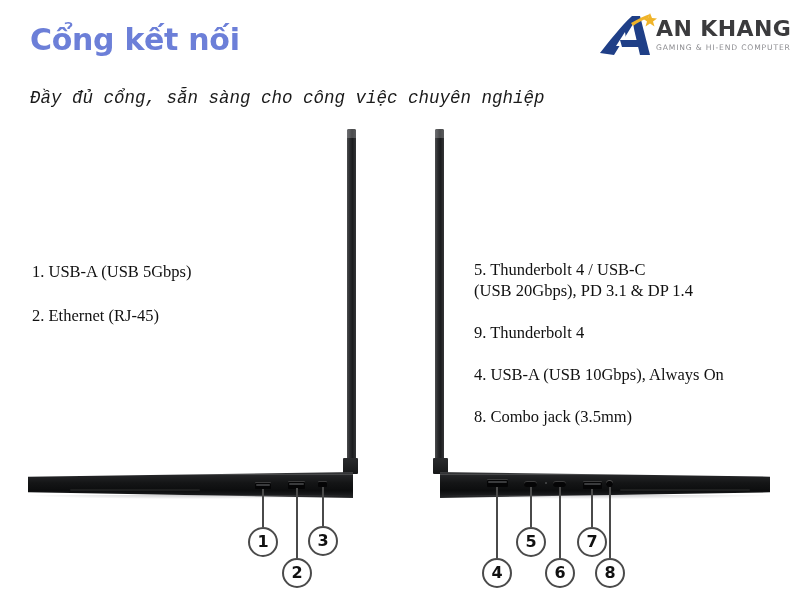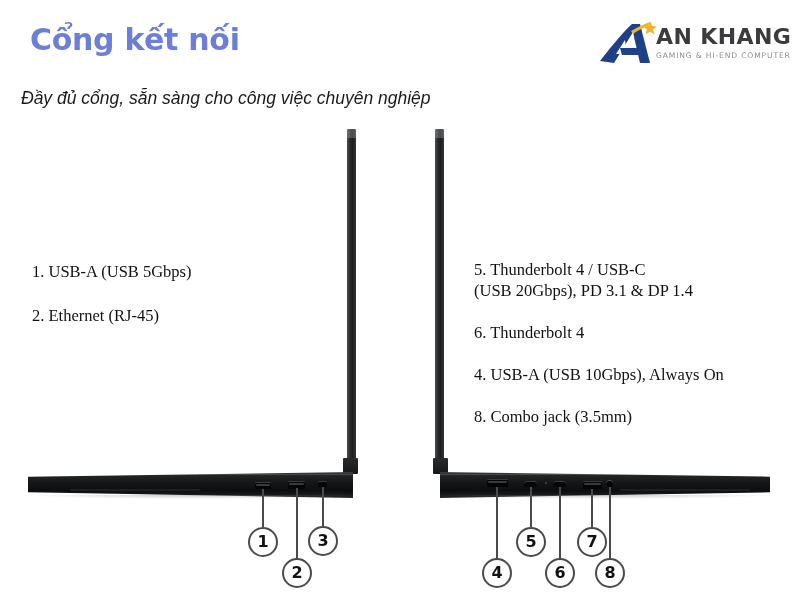--- a/index.html
+++ b/index.html
@@ -32,34 +32,34 @@
     top: 22px;
     font-family: "DejaVu Sans", "Liberation Sans", sans-serif;
     font-weight: bold;
     font-size: 30px;
     letter-spacing: -0.3px;
     color: #6c7fd8;
     white-space: nowrap;
   }
   .page-subtitle {
     position: absolute;
-    left: 21px;
+    left: 30px;
     top: 88px;
-    font-family: Liberation Sans, sans-serif;
+    font-family: Liberation Mono, monospace;
     font-style: italic;
     font-size: 17.5px;
     color: #1a1a1a;
     white-space: nowrap;
   }
 
   
   .logo {
     position: absolute;
     left: 598px;
-    top: 17px;
+    top: 9px;
     width: 190px;
     height: 56px;
   }
   .logo-mark {
     position: absolute;
     left: 0px;
     top: 4px;
     width: 62px;
     height: 46px;
   }
@@ -250,21 +250,21 @@
   </div>
 
   <div class="port-list left">
     <div class="port-item">1. USB-A (USB 5Gbps)</div>
     <div class="port-item">2. Ethernet (RJ-45)</div>
   </div>
 
   <div class="port-list right">
     <div class="port-item">5. Thunderbolt 4 / USB-C
 (USB 20Gbps), PD 3.1 &amp; DP 1.4</div>
-    <div class="port-item">6. Thunderbolt 4</div>
+    <div class="port-item">9. Thunderbolt 4</div>
     <div class="port-item">4. USB-A (USB 10Gbps), Always On</div>
     <div class="port-item">8. Combo jack (3.5mm)</div>
   </div>
 
   <div class="laptop">
 
     <div class="lid" style="left:347px; top:129px; height:340px;">
       <div class="lid-cap"></div>
     </div>
     <div class="hinge" style="left:343px; top:458px;"></div>

